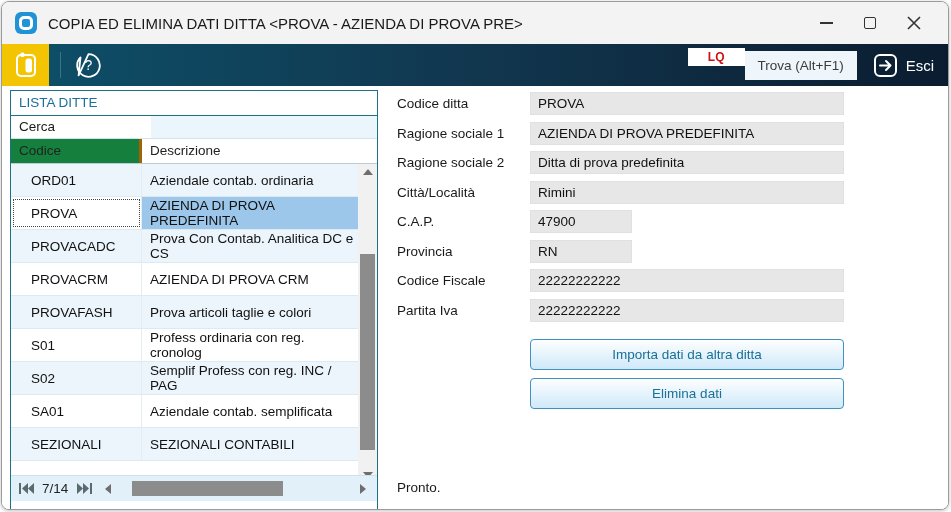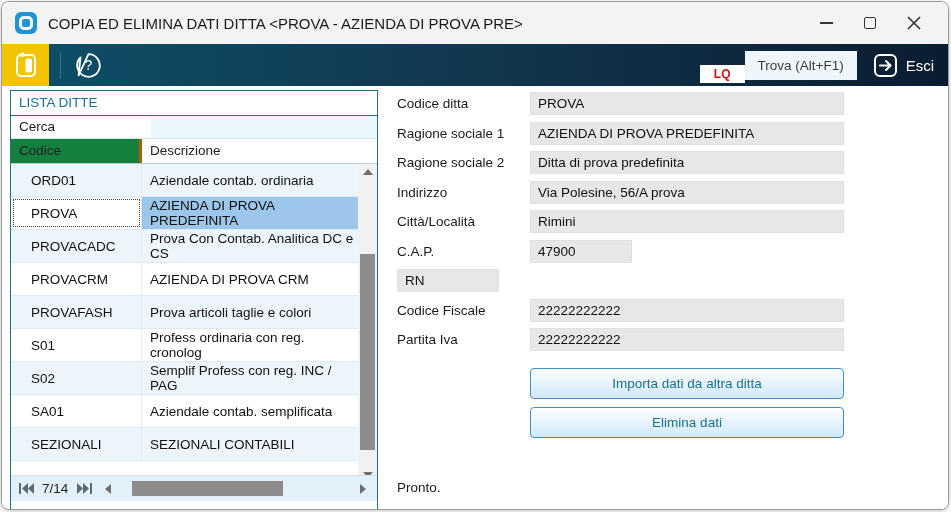--- a/index.html
+++ b/index.html
@@ -17,22 +17,22 @@
   .glyph-min{ width:13px; height:2px; background:#333; }
   .glyph-max{ width:12px; height:12px; border:1.5px solid #333; border-radius:2px; }
 
   
   .toolbar{ height:42px; background:linear-gradient(90deg,#0d5069 0%,#11374f 50%,#0b1c30 100%);
     display:flex; align-items:center; }
   .tb-company{ width:47px; height:42px; background:#f3c402; border:0; display:flex; align-items:center; justify-content:center; }
   .tb-sep{ width:1px; height:26px; background:#3f7387; margin:0 11px; }
   .tb-help{ width:32px; height:32px; background:transparent; border:0; display:flex; align-items:center; justify-content:center; }
   .tb-spacer{ flex:1; }
-  .lq-badge{ background:#ffffff; color:#cc1111; font-weight:bold; font-size:12px; padding:2px 14px;
-    align-self:flex-start; margin-top:21px; }
+  .lq-badge{ background:#ffffff; color:#cc1111; font-weight:bold; font-size:12px; padding:2px 20px;
+    align-self:flex-start; margin-top:4px; }
   .trova-box{ background:#eef6fc; color:#3c3c3c; font-size:13.5px; padding:7px 13px; margin-right:16px; }
   .esci-btn{ display:flex; align-items:center; gap:8px; background:transparent; border:0; color:#fff;
     font-size:15px; margin-right:14px; font-family:"Liberation Sans",sans-serif; }
 
   
   .main{ position:relative; height:428px; background:#fff; }
 
   
   .list-panel{ position:absolute; left:8px; top:4px; width:368px; height:420px;
     border:1px solid #1d7182; background:#fff; }
@@ -239,32 +239,29 @@
       </div>
       <div class="field-row">
         <span class="field-label">Ragione sociale 1</span>
         <span class="field-input">AZIENDA DI PROVA PREDEFINITA</span>
       </div>
       <div class="field-row">
         <span class="field-label">Ragione sociale 2</span>
         <span class="field-input">Ditta di prova predefinita</span>
       </div>
       <div class="field-row">
-        <span class="field-label">Indirizzo</span>
-        <span class="field-input">Via Polesine, 56/A prova</span>
-      </div>
-      <div class="field-row">
         <span class="field-label">Città/Località</span>
         <span class="field-input">Rimini</span>
       </div>
       <div class="field-row short">
         <span class="field-label">C.A.P.</span>
         <span class="field-input">47900</span>
       </div>
       <div class="field-row short">
+        <span class="field-label">Provincia</span>
         <span class="field-input">RN</span>
       </div>
       <div class="field-row">
         <span class="field-label">Codice Fiscale</span>
         <span class="field-input">22222222222</span>
       </div>
       <div class="field-row">
         <span class="field-label">Partita Iva</span>
         <span class="field-input">22222222222</span>
       </div>

